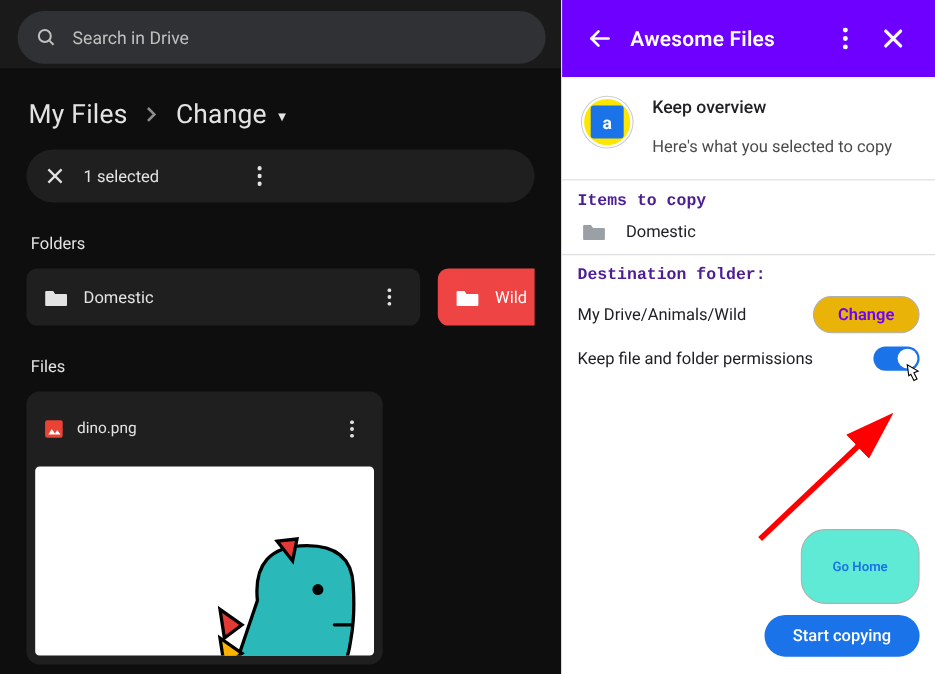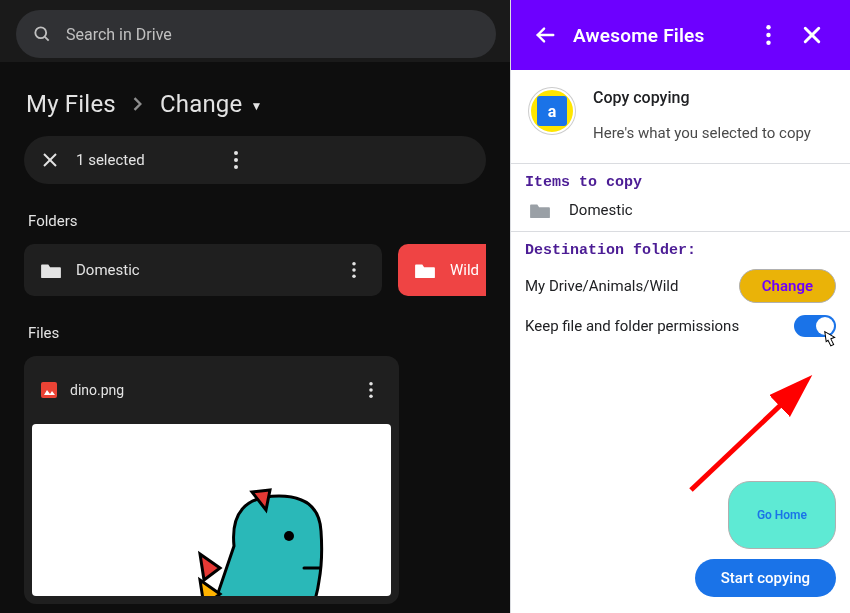--- a/index.html
+++ b/index.html
@@ -25,21 +25,21 @@
     .sel-text { font-size: 15px; margin-left: 2px; }
 
     .section-label { padding: 10px 28px 14px 28px; font-size: 15px; }
 
     .folder-row { display: flex; gap: 16px; padding: 0 24px 18px 24px; }
     .folder-chip { flex: 1; background: #1f1f1f; border-radius: 10px; height: 52px; display: flex; align-items: center; padding: 0 8px 0 16px; gap: 14px; font-size: 15px; }
     .folder-chip.selected { background: #ef4444; }
     .folder-chip .spacer { flex: 1; }
     .folder-chip.cut { flex: 0 0 88px; border-radius: 10px 0 0 10px; padding-right: 0; }
 
-    .file-card { margin: 0 24px; background: #1f1f1f; border-radius: 12px; width: 375px; overflow: hidden; }
+    .file-card { margin: 0 24px; background: #1f1f1f; border-radius: 12px; width: 324px; overflow: hidden; }
     .file-card-head { display: flex; align-items: center; padding: 14px 8px 14px 16px; gap: 12px; font-size: 14px; }
     .file-card-head .spacer { flex: 1; }
     .thumb { background: #fff; height: 172px; margin: 0 8px 8px 8px; border-radius: 4px; position: relative; overflow: hidden; }
     .dino { position: absolute; left: 162px; top: 52px; }
 
     
     .panel { flex: 1; background: #fff; display: flex; flex-direction: column; border-left: 1px solid #dadce0; position: relative; min-width: 0; }
     .panel-header { height: 70px; background: #6D00FF; display: flex; align-items: center; padding: 0 16px 0 12px; }
     .hdr-btn { width: 44px; height: 44px; display: flex; align-items: center; justify-content: center; }
     .panel-title { font-size: 19px; font-weight: 600; color: #fff; flex: 1; margin-left: 6px; letter-spacing: .2px; }
@@ -211,21 +211,21 @@
         </svg>
     </div>
   </div>
 
   <div class="panel-body">
     <div class="overview">
       <div class="app-badge">
         <div class="app-badge-inner">a</div>
       </div>
       <div style="flex:1; min-width:0">
-        <div class="ov-title">Copy copying</div>
+        <div class="ov-title">Keep overview</div>
         <div class="ov-sub">Here's what you selected to copy</div>
       </div>
     </div>
 
     <hr class="hr">
 
     <div class="purple-label">Items to copy</div>
     <div class="item-row">
       <span>
         <svg width="22" height="18" viewBox="0 0 24 20" fill="#9aa0a6">

